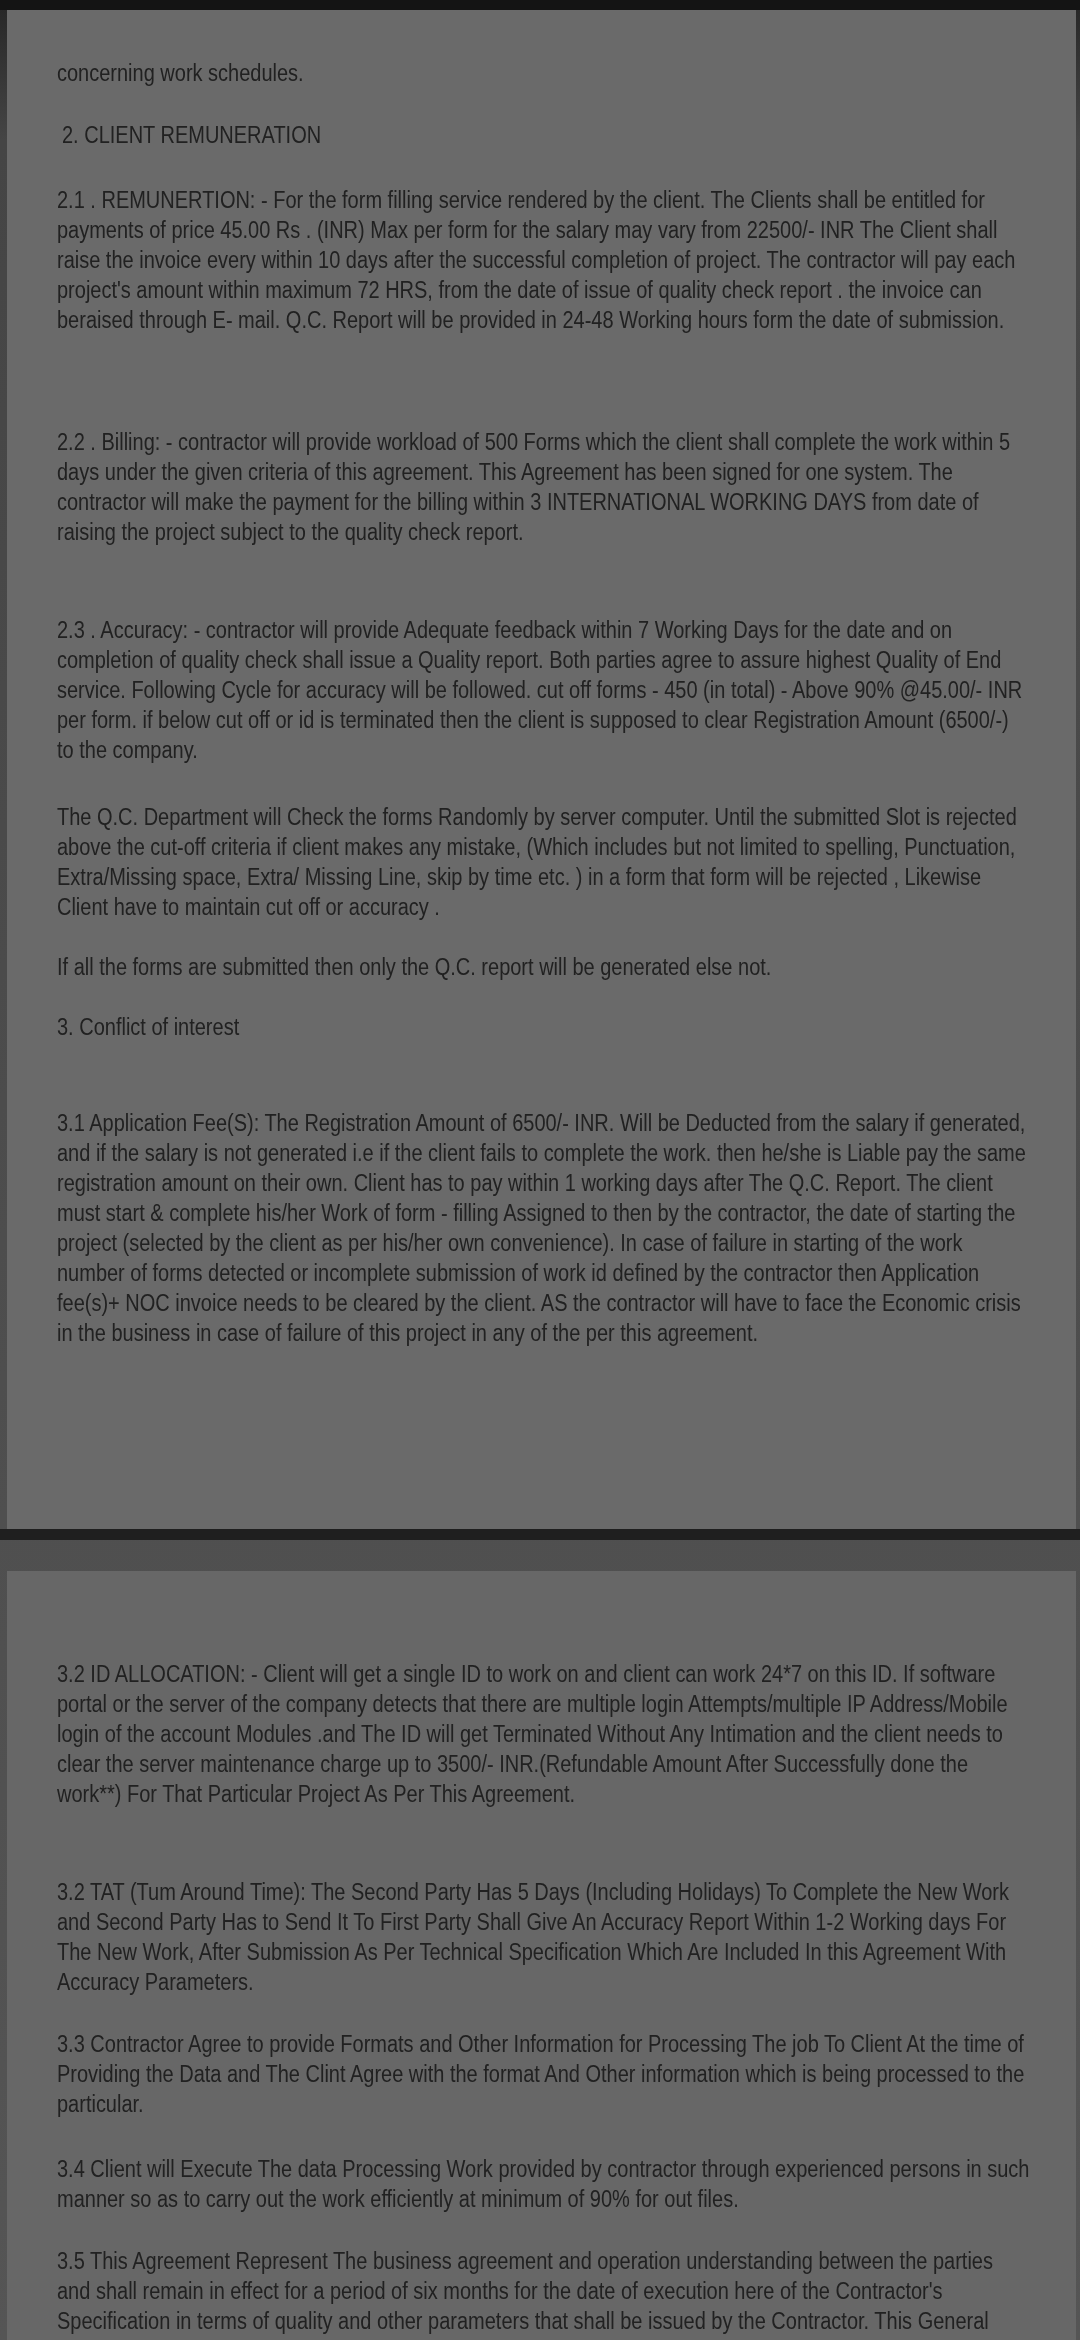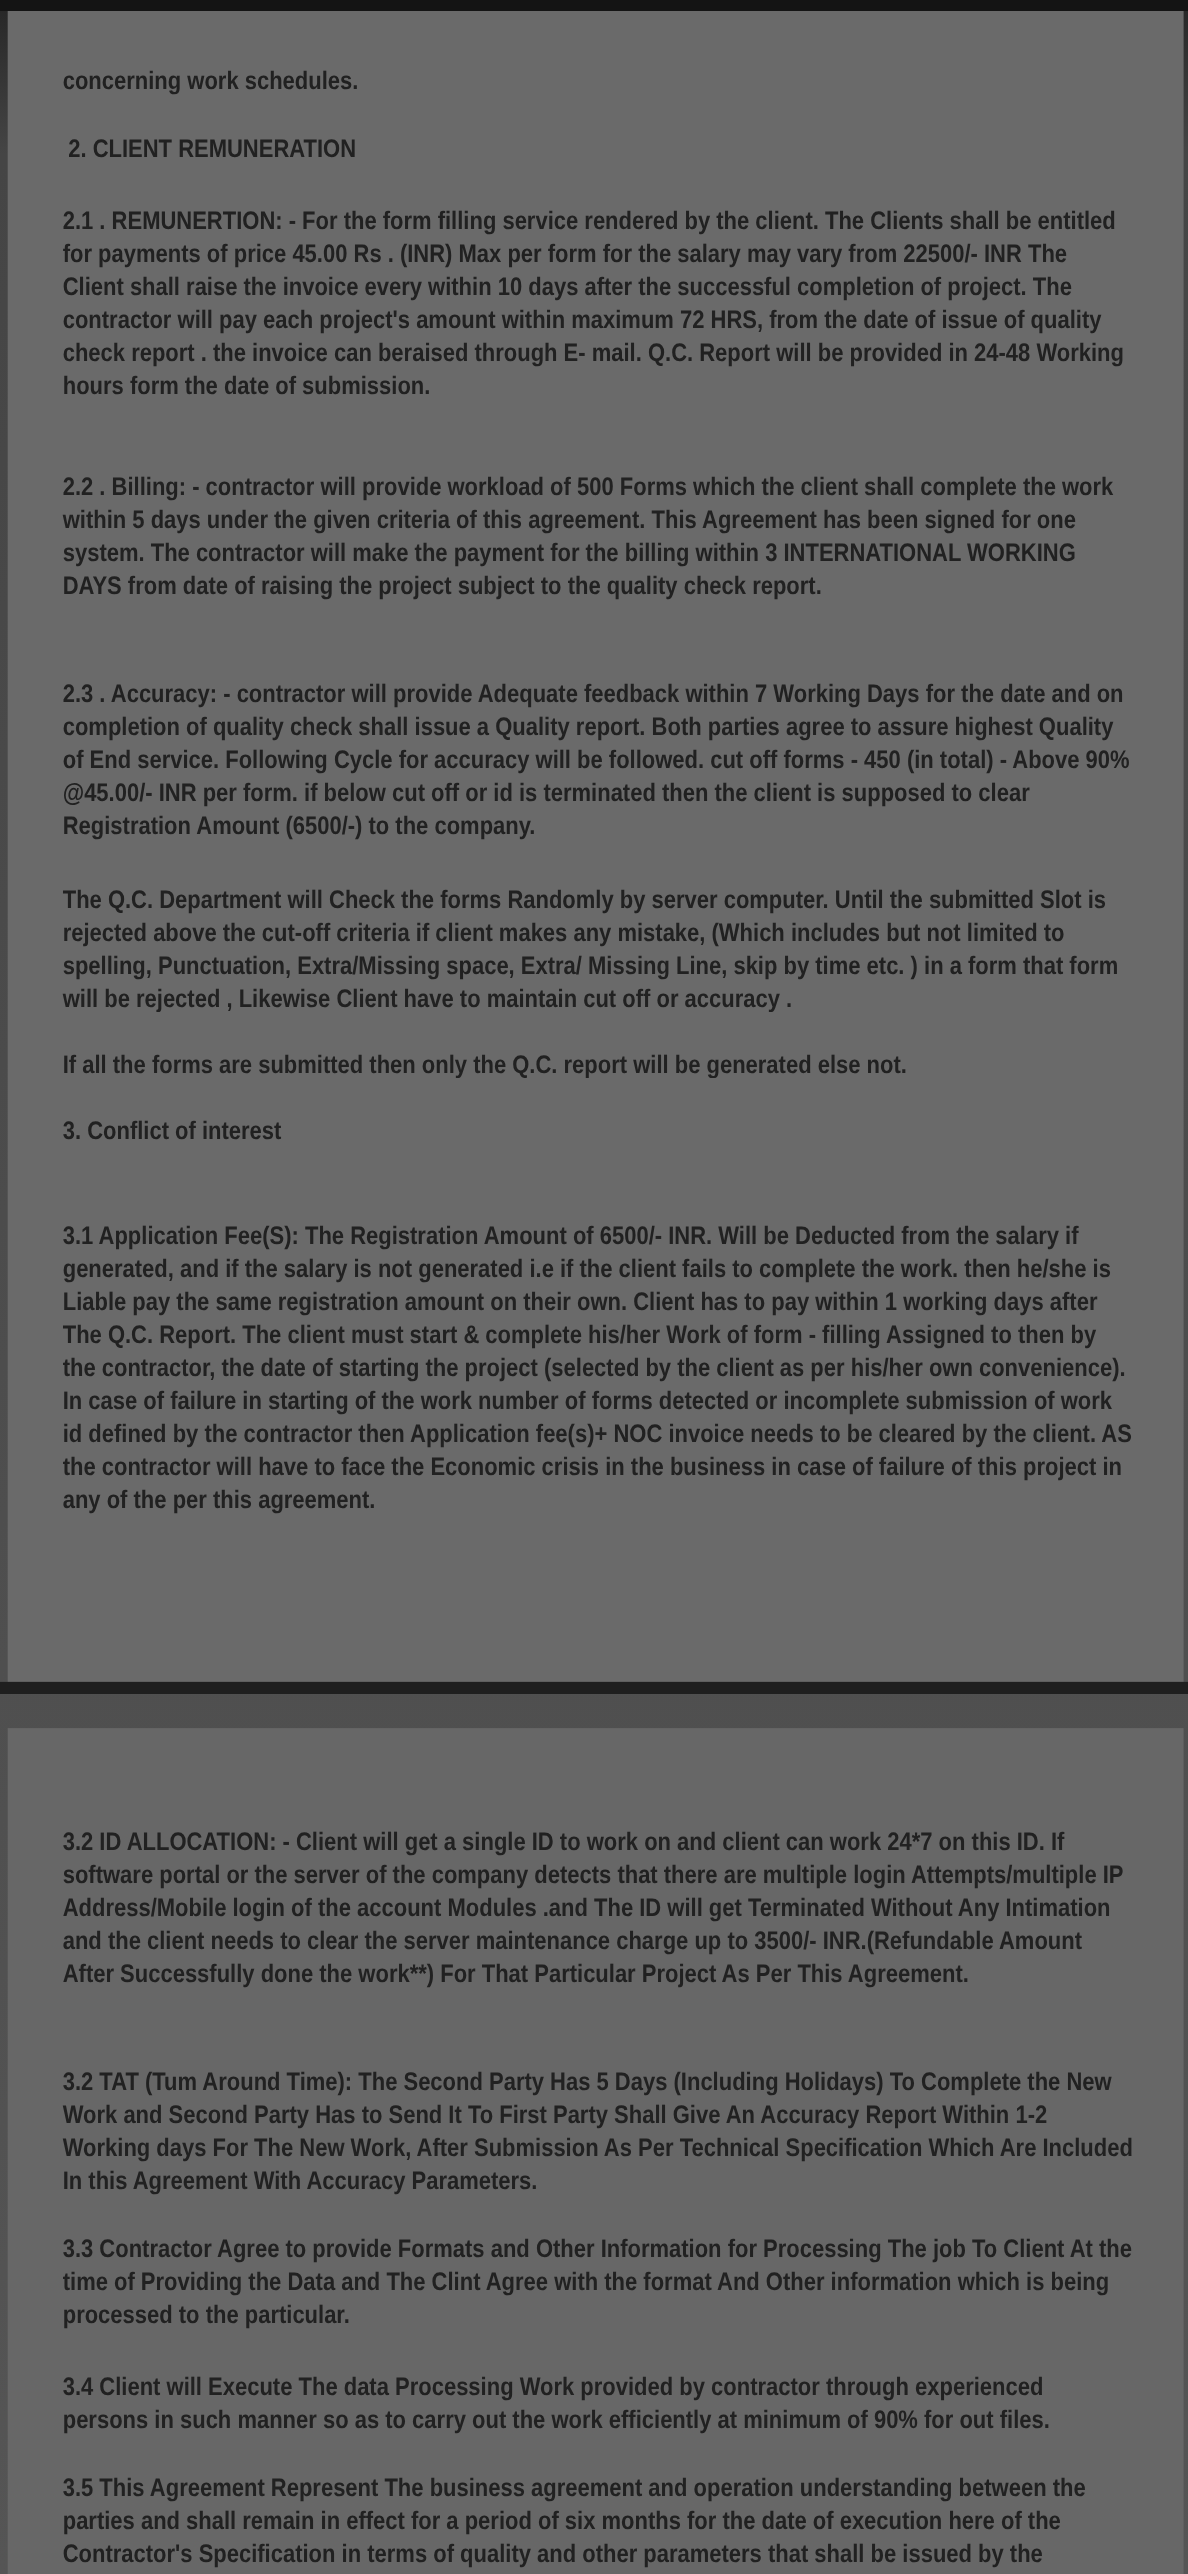--- a/index.html
+++ b/index.html
@@ -1,21 +1,21 @@
 <!DOCTYPE html>
 <html><head>
 <meta charset="utf-8">
 <style>
   html, body { margin: 0; padding: 0; }
   body {
     width: 1080px; height: 2340px; overflow: hidden;
     background: linear-gradient(180deg, #262626 0px, #454545 140px, #555555 2340px);
     font-family: "Liberation Sans", sans-serif;
   }
-  .screen { position: relative; width: 1080px; height: 2340px; font-weight: bold; }
+  .screen { position: relative; width: 1080px; height: 2340px; }
   .top-bar {
     position: absolute; top: 0; left: 0; width: 1080px; height: 10px;
     background: #141414;
   }
   .page {
     position: absolute; left: 7px; width: 1069px;
     background: #6a6a6a; overflow: hidden;
   }
   .page-1 { top: 10px; height: 1519px; }
   .page-2 { top: 1540px; height: 800px; background: #676767; margin-top: 31px; }

